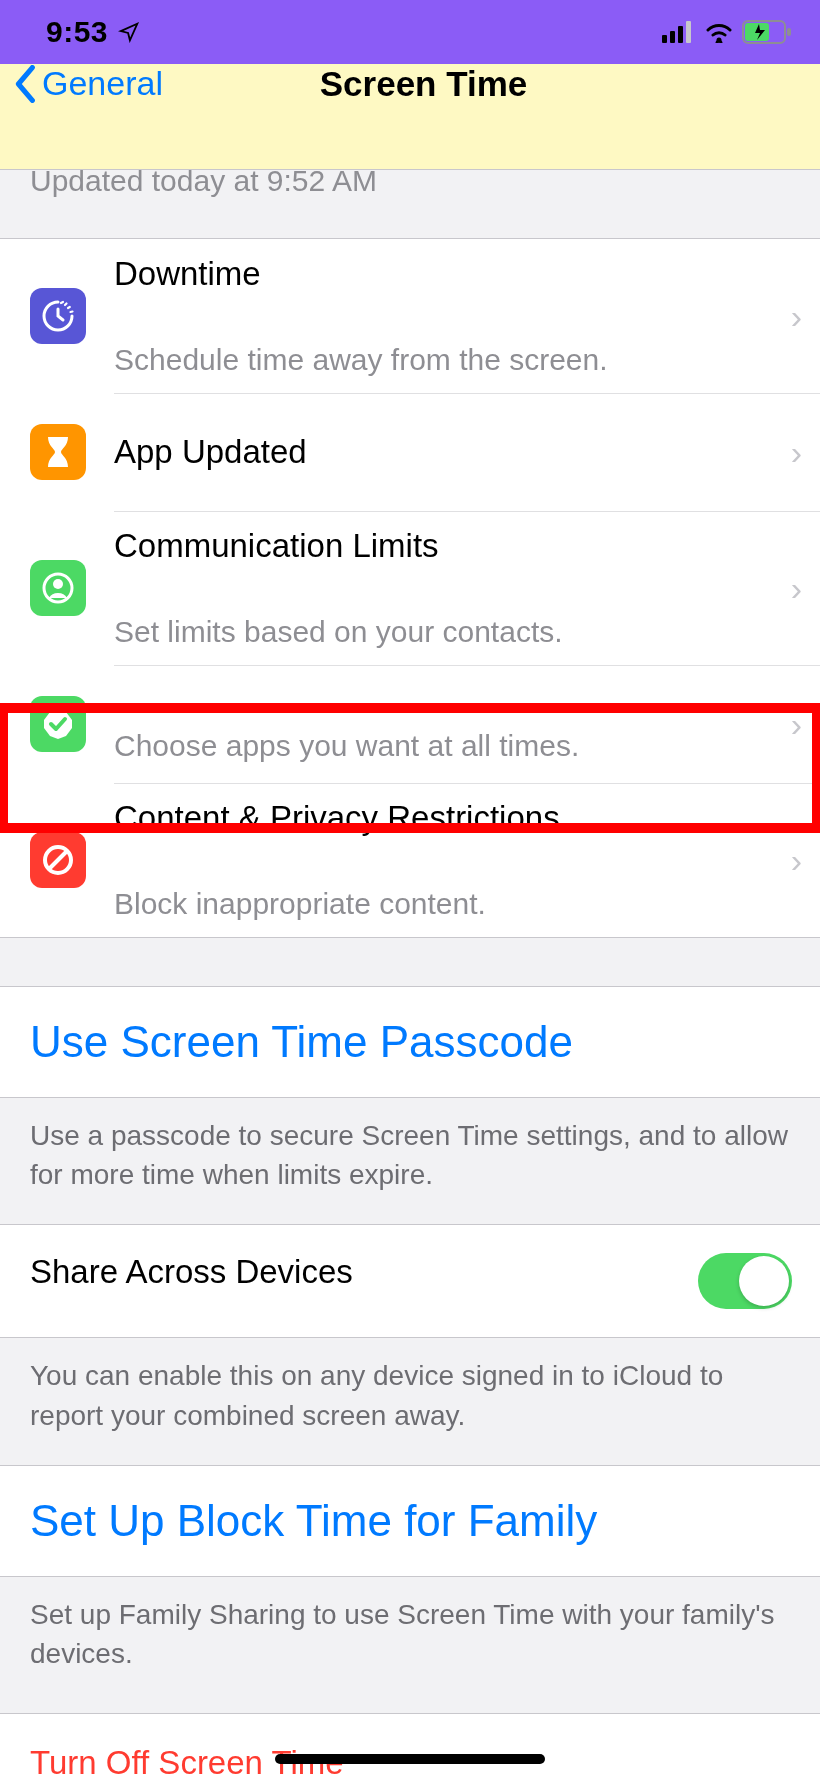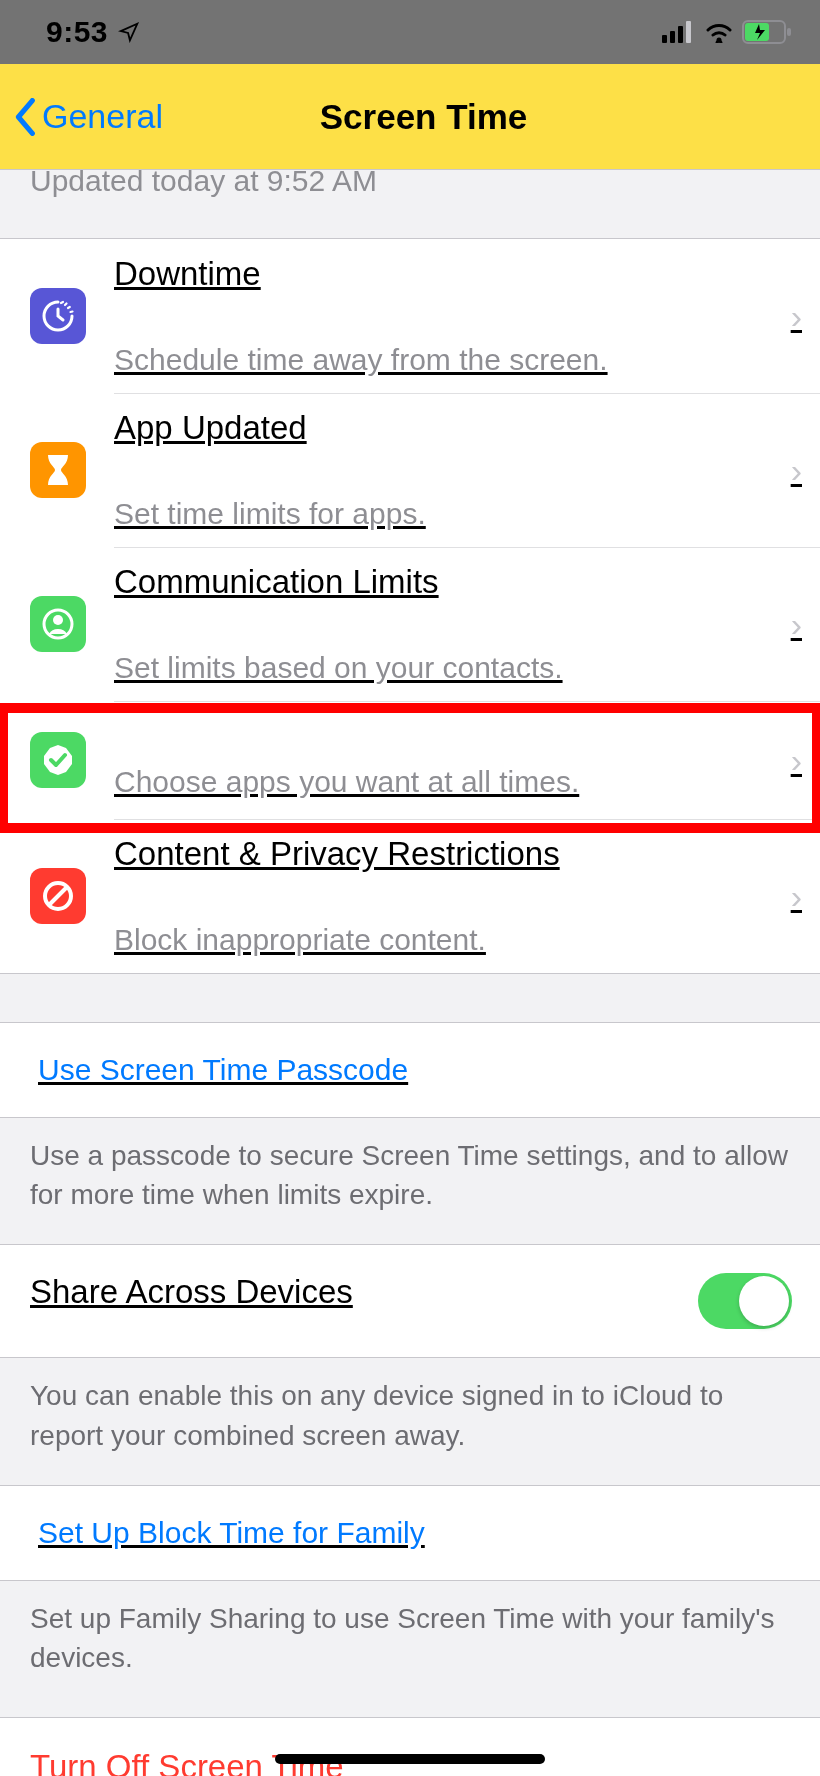--- a/index.html
+++ b/index.html
@@ -1,45 +1,45 @@
 <!DOCTYPE html>
 <html><head>
 <meta charset="utf-8">
 <style>
   * { box-sizing: border-box; margin: 0; padding: 0; }
   html, body { width: 820px; height: 1776px; font-family: -apple-system, 'Helvetica Neue', Helvetica, Arial, sans-serif; background: #f2f2f4; overflow: hidden; }
   
   
-  .status-bar { height: 64px; display: flex; justify-content: space-between; align-items: center; padding: 0 28px 0 46px; background: #737373; }
+  .status-bar { height: 64px; display: flex; justify-content: space-between; align-items: center; padding: 0 28px 0 46px; background: #8b5cf6; }
   .status-left { display:flex; align-items:center; gap:10px; }
   .status-time { font-size: 30px; font-weight: 600; color: #000; letter-spacing:0.5px; }
   .status-right { display: flex; align-items: center; gap: 8px; }
   
   
-  .nav-bar { height: 106px; background: #fde047; border-bottom: 1px solid #c8c7cc; position: relative; display:flex; align-items:center; }
+  .nav-bar { height: 106px; background: #fef9c3; border-bottom: 1px solid #c8c7cc; position: relative; display:flex; align-items:flex-start; }
   .nav-back { display:flex; align-items:center; color:#007aff; font-size:34px; padding-left:14px; gap:4px; }
   .nav-title { position:absolute; left:0; right:13px; text-align:center; font-size:35px; font-weight:600; color:#000; pointer-events:none;padding-left:40px; }
   
   
   .content { width:100%; }
   .section-top-partial { padding: 4px 30px 40px 30px; color:#8e8e93; font-size:30px; }
   
-  .group { background:#fff; border-top:1px solid #c8c7cc; border-bottom:1px solid #c8c7cc;text-decoration:underline; }
+  .group { background:#fff; border-top:1px solid #c8c7cc; border-bottom:1px solid #c8c7cc; }
   .row { display:flex; align-items:center; min-height:118px; padding: 16px 18px 16px 30px; position:relative; }
   .row + .row .row-divider-top { position:absolute; top:0; left:114px; right:0; height:1px; background:#e0e0e2; }
   
   .icon-box { width:56px; height:56px; border-radius:12px; display:flex; align-items:center; justify-content:center; flex-shrink:0; margin-right:28px; }
   .row-text { flex:1; display:flex; flex-direction:column; gap:6px; }
   .row-title { font-size:33px; color:#000; }
   .row-sub { font-size:30px; color:#8e8e93;margin-top:44px; }
   .chevron { color:#c7c7cc; font-size:34px; margin-left:8px; }
   
   .footer-text { padding: 18px 30px 30px 30px; font-size:28px; color:#6d6d72; line-height:1.4; }
   
-  .link-row { font-size:30px; padding:30px; color:#007aff;margin-left:8px; }
+  .link-row { font-size:44px; padding:30px; color:#007aff; }
   .danger-row { font-size:33px; padding:30px 30px; color:#ff3b30; }
   
   .toggle-row { display:flex; align-items:flex-start; justify-content:space-between; padding:28px 28px 28px 30px; }
   .toggle-label { font-size:33px; color:#000; }
   .switch { width:94px; height:56px; background:#4cd964; border-radius:28px; position:relative; }
   .switch-knob { position:absolute; right:3px; top:3px; width:50px; height:50px; background:#fff; border-radius:50%; box-shadow:0 2px 4px rgba(0,0,0,.2); }
   
   .highlight-box { position:absolute; border:10px solid #ff0000; pointer-events:none; }
   
   .home-indicator { position:absolute; bottom:12px; left:50%; transform:translateX(-50%); width:270px; height:10px; background:#000; border-radius:5px; }
@@ -108,21 +108,20 @@
 
     <div class="row">
       <div class="row-divider-top"></div>
       <div class="icon-box" style="background:#ff9500;">
         <svg width="30" height="36" viewBox="0 0 30 36">
             <path d="M5 3 h20 a0 0 0 0 1 0 0 c0 9 -7 12 -7 15 s7 6 7 15 h-20 c0 -9 7 -12 7 -15 s-7 -6 -7 -15 z" fill="#fff"></path>
           </svg>
       </div>
       <div class="row-text">
         <div class="row-title">App Updated</div>
-        <div class="row-sub">Set time limits for apps.</div>
       </div>
       <span class="chevron">›</span>
     </div>
 
     <div class="row">
       <div class="row-divider-top"></div>
       <div class="icon-box" style="background:#4cd964;">
         <svg width="34" height="34" viewBox="0 0 34 34">
             <circle cx="17" cy="17" r="14" fill="none" stroke="#fff" stroke-width="3"></circle>
             <circle cx="17" cy="13" r="5" fill="#fff"></circle>

